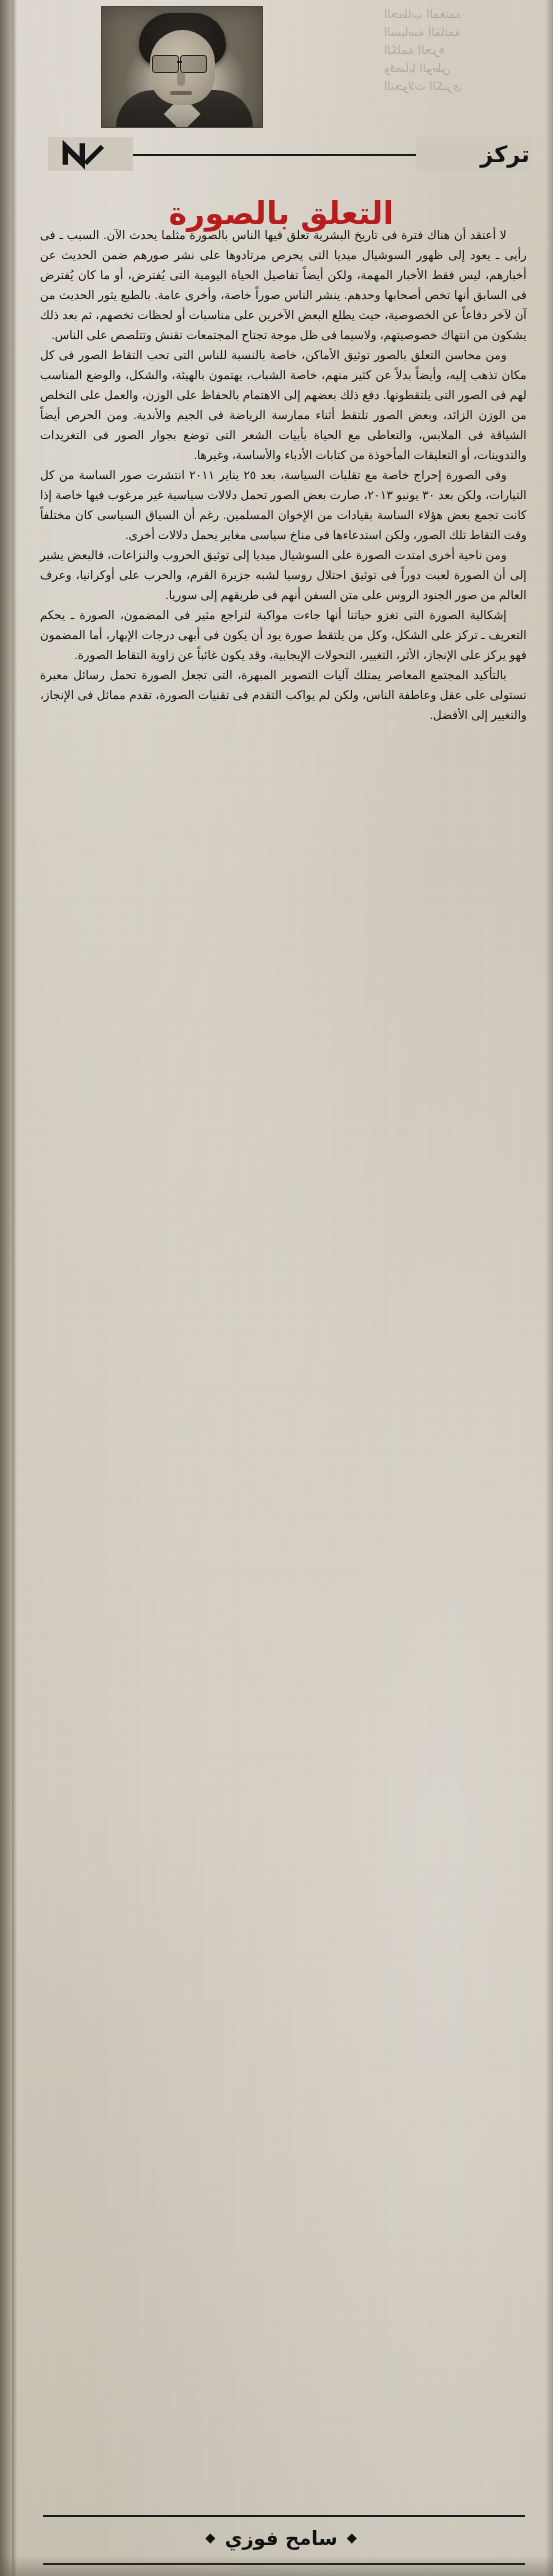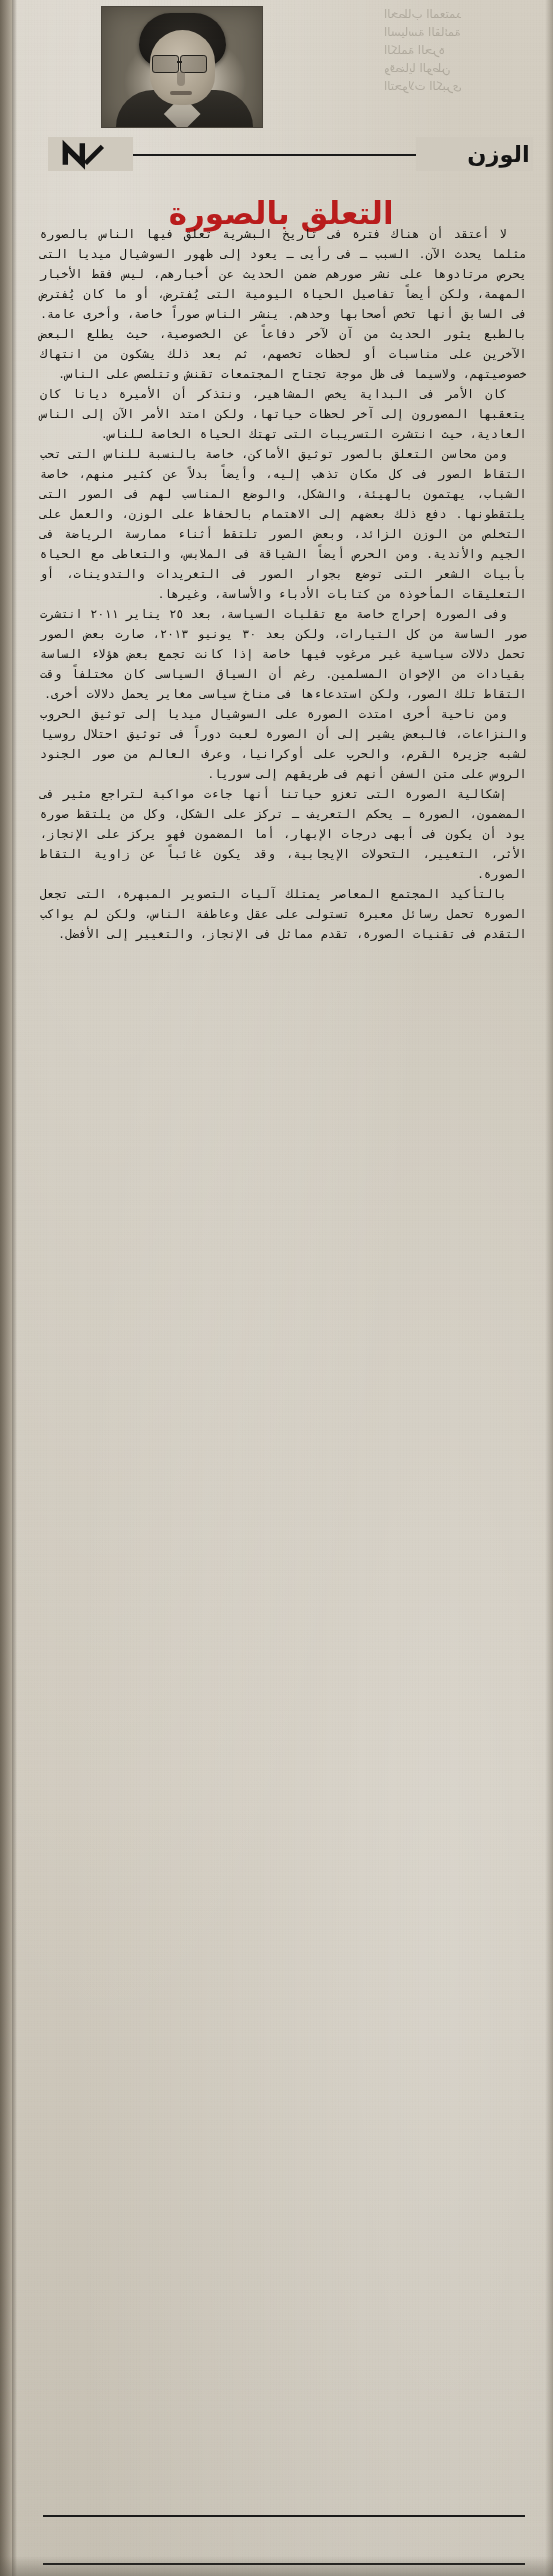--- a/index.html
+++ b/index.html
@@ -228,21 +228,21 @@
   .body-text {
     position: absolute;
     top: 225px;
     left: 23px;
     right: 18.6px;
     text-align: justify;
     text-align-last: right;
     font-size: 11.8px;
     line-height: 20px;
     color: #15140f;
-    font-family: Liberation Mono, monospace;
+    font-family: Liberation Sans, sans-serif;
   }
   .body-text p {
     margin: 0 0 0 0;
     text-indent: 20px;
   }
 
   
   .byline {
     position: absolute;
     left: 12.4px;
@@ -307,41 +307,43 @@
         <div class="ph-gl-bridge"></div>
         <div class="ph-nose"></div>
         <div class="ph-mouth"></div>
         <div class="ph-vign"></div>
       </div>
     </div>
 
     <div class="banner">
       <div class="banner-rule"></div>
       <div class="banner-title-bg"></div>
-      <div class="banner-title">الوزن</div>
+      <div class="banner-title">تركز</div>
       <div class="banner-logo-bg"></div>
       <div class="banner-logo">
         <svg width="59" height="34" viewBox="0 0 76 44">
           <path d="M8 36 L8 12 L30 34 L30 8" fill="none" stroke="#141414" stroke-width="7" stroke-linecap="butt" stroke-linejoin="miter"></path>
           <path d="M34 34 L56 12" fill="none" stroke="#141414" stroke-width="6"></path>
         </svg>
       </div>
     </div>
 
     <h1 class="headline">التعلق بالصورة</h1>
 
     <div class="body-text">
       <p>لا أعتقد أن هناك فترة فى تاريخ البشرية تعلق فيها الناس بالصورة مثلما يحدث الآن. السبب ـ فى رأيى ـ يعود إلى ظهور السوشيال ميديا التى يحرص مرتادوها على نشر صورهم ضمن الحديث عن أخبارهم، ليس فقط الأخبار المهمة، ولكن أيضاً تفاصيل الحياة اليومية التى يُفترض، أو ما كان يُفترض فى السابق أنها تخص أصحابها وحدهم. ينشر الناس صوراً خاصة، وأخرى عامة. بالطبع يثور الحديث من آن لآخر دفاعاً عن الخصوصية، حيث يطلع البعض الآخرين على مناسبات أو لحظات تخصهم، ثم بعد ذلك يشكون من انتهاك خصوصيتهم، ولاسيما فى ظل موجة تجتاح المجتمعات تقنش وتتلصص على الناس.</p>
-      <p>كان الأمر فى البداية يخص المشاهير، ونتذكر أن الأميرة ديانا كان يتعقبها المصورون إلى آخر لحظات حياتها، ولكن امتد الأمر الآن إلى الناس العادية، حيث انتشرت التسريبات التى تهتك الحياة الخاصة للناس.</p>
       <p>ومن محاسن التعلق بالصور توثيق الأماكن، خاصة بالنسبة للناس التى تحب التقاط الصور فى كل مكان تذهب إليه، وأيضاً بدلاً عن كثير منهم، خاصة الشباب، يهتمون بالهيئة، والشكل، والوضع المناسب لهم فى الصور التى يلتقطونها. دفع ذلك بعضهم إلى الاهتمام بالحفاظ على الوزن، والعمل على التخلص من الوزن الزائد، وبعض الصور تلتقط أثناء ممارسة الرياضة فى الجيم والأندية. ومن الحرص أيضاً الشياقة فى الملابس، والتعاطى مع الحياة بأبيات الشعر التى توضع بجوار الصور فى التغريدات والتدوينات، أو التعليقات المأخوذة من كتابات الأدباء والأساسة، وغيرها.</p>
       <p>وفى الصورة إحراج خاصة مع تقلبات السياسة، بعد ٢٥ يناير ٢٠١١ انتشرت صور الساسة من كل التيارات، ولكن بعد ٣٠ يونيو ٢٠١٣، صارت بعض الصور تحمل دلالات سياسية غير مرغوب فيها خاصة إذا كانت تجمع بعض هؤلاء الساسة بقيادات من الإخوان المسلمين. رغم أن السياق السياسى كان مختلفاً وقت التقاط تلك الصور، ولكن استدعاءها فى مناخ سياسى مغاير يحمل دلالات أخرى.</p>
       <p>ومن ناحية أخرى امتدت الصورة على السوشيال ميديا إلى توثيق الحروب والنزاعات، فالبعض يشير إلى أن الصورة لعبت دوراً فى توثيق احتلال روسيا لشبه جزيرة القرم، والحرب على أوكرانيا، وعرف العالم من صور الجنود الروس على متن السفن أنهم فى طريقهم إلى سوريا.</p>
       <p>إشكالية الصورة التى تغزو حياتنا أنها جاءت مواكبة لتراجع مثير فى المضمون، الصورة ـ يحكم التعريف ـ تركز على الشكل، وكل من يلتقط صورة يود أن يكون فى أبهى درجات الإبهار، أما المضمون فهو يركز على الإنجاز، الأثر، التغيير، التحولات الإيجابية، وقد يكون غائباً عن زاوية التقاط الصورة.</p>
       <p>بالتأكيد المجتمع المعاصر يمتلك آليات التصوير المبهرة، التى تجعل الصورة تحمل رسائل معبرة تستولى على عقل وعاطفة الناس، ولكن لم يواكب التقدم فى تقنيات الصورة، تقدم مماثل فى الإنجاز، والتغيير إلى الأفضل.</p>
     </div>
 
     <div class="byline-rule-top"></div>
+    <div class="byline">
+      <span class="dia">◆</span><span>سامح فوزي</span><span class="dia">◆</span>
+    </div>
     <div class="byline-rule-bottom"></div>
   </div>
 
   <div class="bottom-shadow"></div>
 </div>
 
 
 </body></html>

